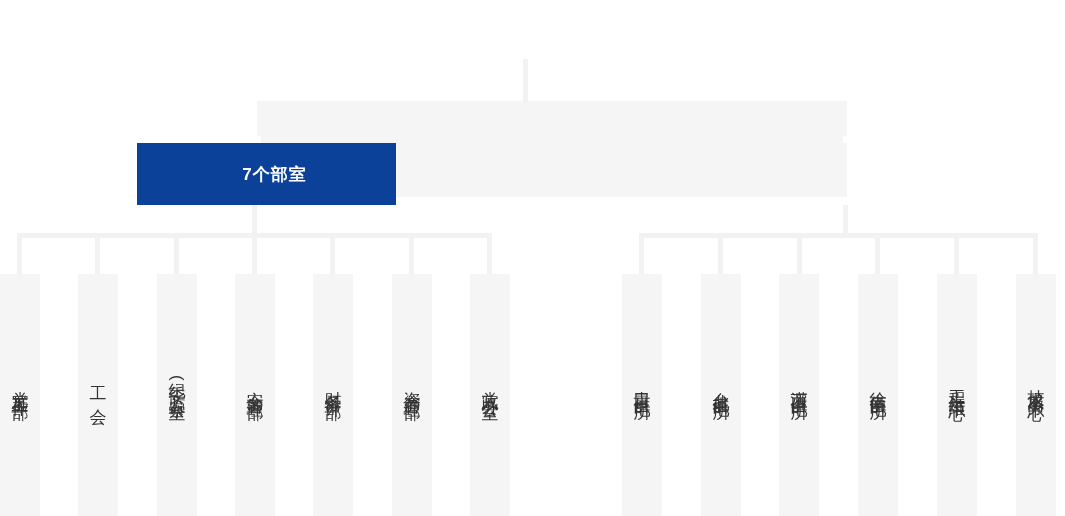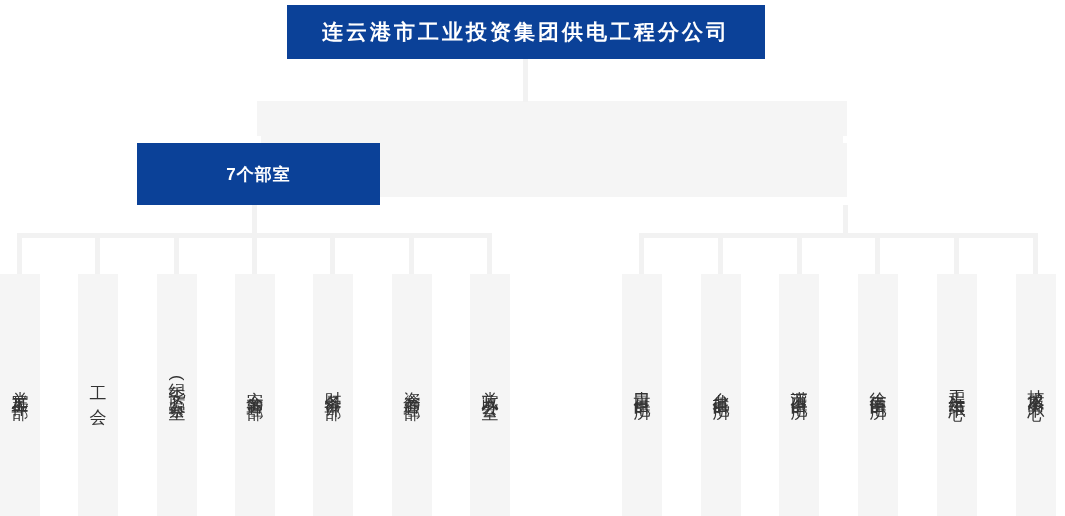--- a/index.html
+++ b/index.html
@@ -2,21 +2,21 @@
 <html><head>
 <meta charset="utf-8">
 <style>
   html,body{margin:0;padding:0;background:#ffffff;}
   body{font-family:"Liberation Sans","DejaVu Sans",sans-serif;}
   #chart{position:relative;width:1065px;height:516px;background:#ffffff;overflow:hidden;}
 
   .blue-box{position:absolute;background:#0b4198;color:#ffffff;display:flex;
             align-items:center;justify-content:center;font-weight:bold;}
   .root-box{left:287px;top:5px;width:478px;height:54px;font-size:21px;letter-spacing:3px;}
-  .group-box{height:62px;width:243px;top:143px;font-size:17px;letter-spacing:1px;}
+  .group-box{height:62px;width:243px;top:143px;font-size:17px;letter-spacing:1px;padding-left:16px;}
   .group-box.left{left:137px;}
   .group-box.right{left:724px;}
 
   .panel{position:absolute;left:257px;top:101px;width:590px;height:96px;background:#f5f5f5;}
 
   .vline{position:absolute;width:5px;background:#f2f2f2;}
   .hbar{position:absolute;height:5px;top:233px;background:#f2f2f2;}
   .root-stem{left:523px;top:59px;height:43px;}
   .tick{position:absolute;width:5px;height:7px;top:136px;background:#ffffff;}
   .stub{top:205px;height:28px;}
@@ -28,23 +28,20 @@
   .column span{writing-mode:vertical-rl;text-orientation:mixed;font-size:17px;
                letter-spacing:3px;color:#333333;white-space:pre;}
 </style>
 </head>
 <body>
 
 <div id="chart">
 
   <div class="panel"></div>
 
-  <div class="blue-box root-box">
-    <span>连云港市工业投资集团供电工程分公司</span>
-  </div>
 
   <div class="vline root-stem"></div>
 
   <div class="tick" style="left:256px"></div>
   <div class="tick" style="left:843px"></div>
 
   <div class="blue-box group-box left">
     <span>7个部室</span>
   </div>
 

